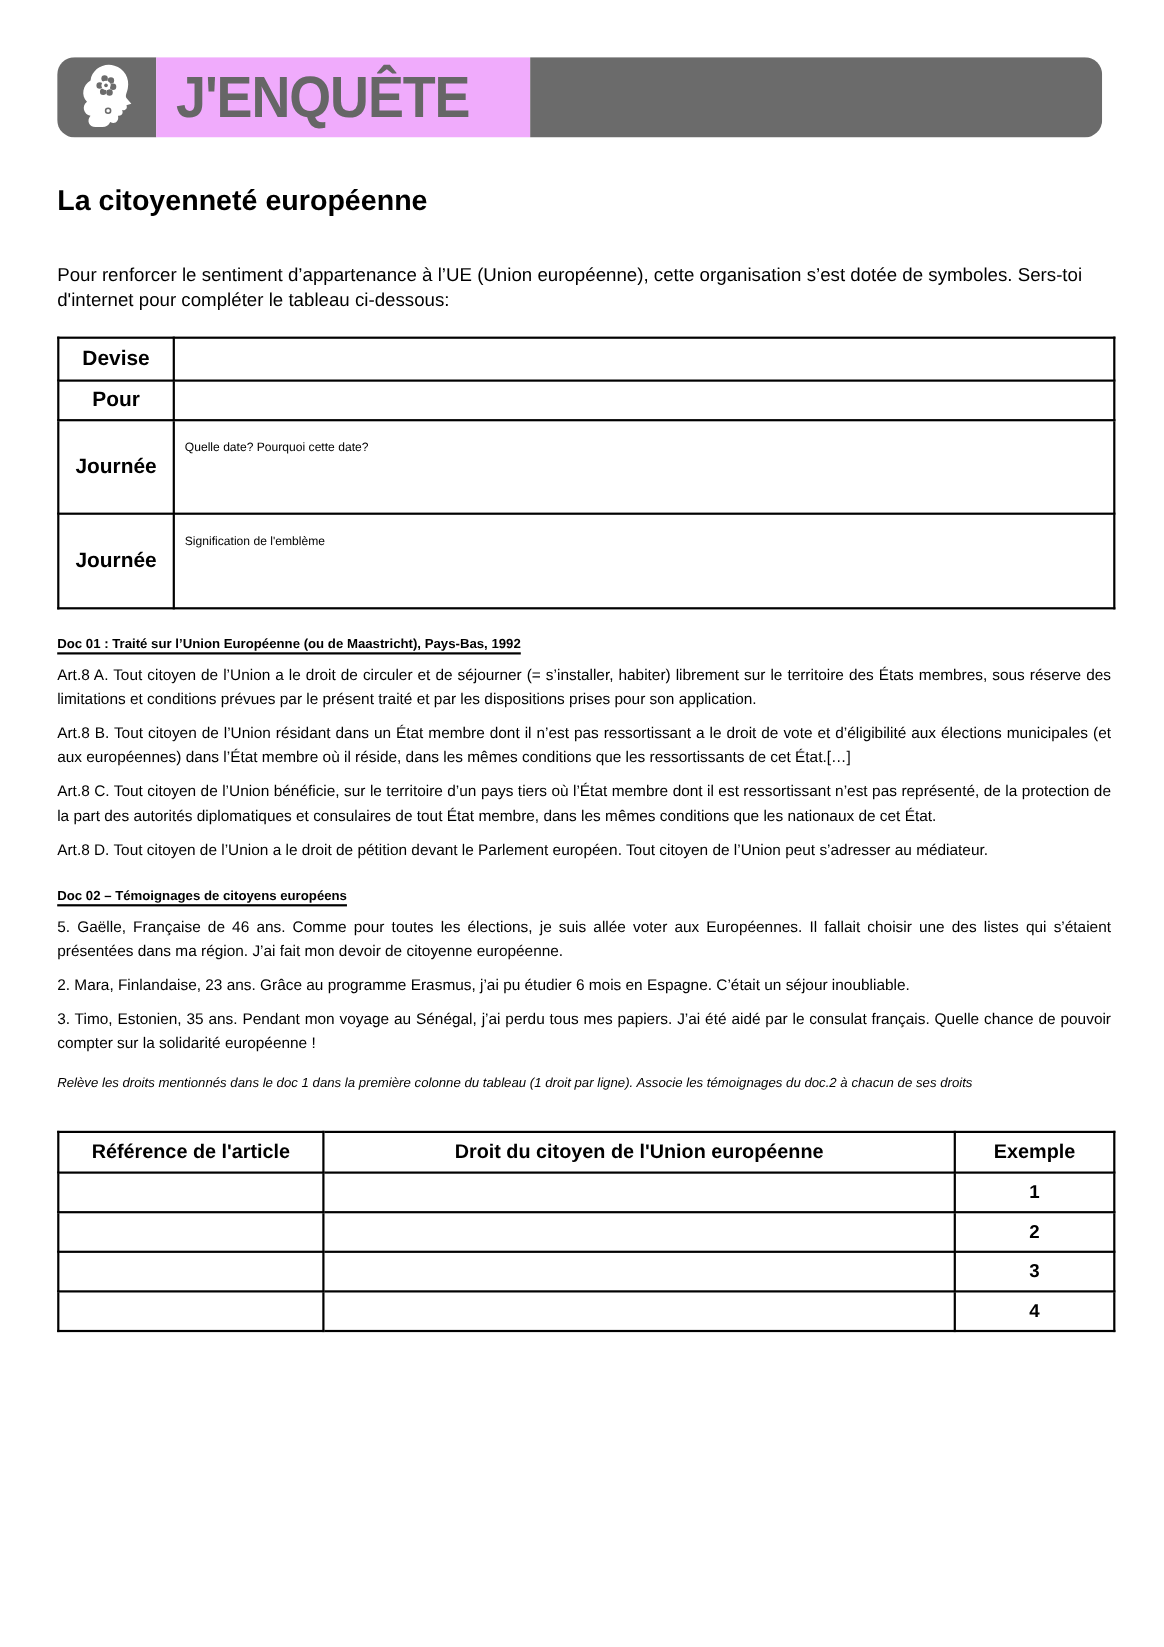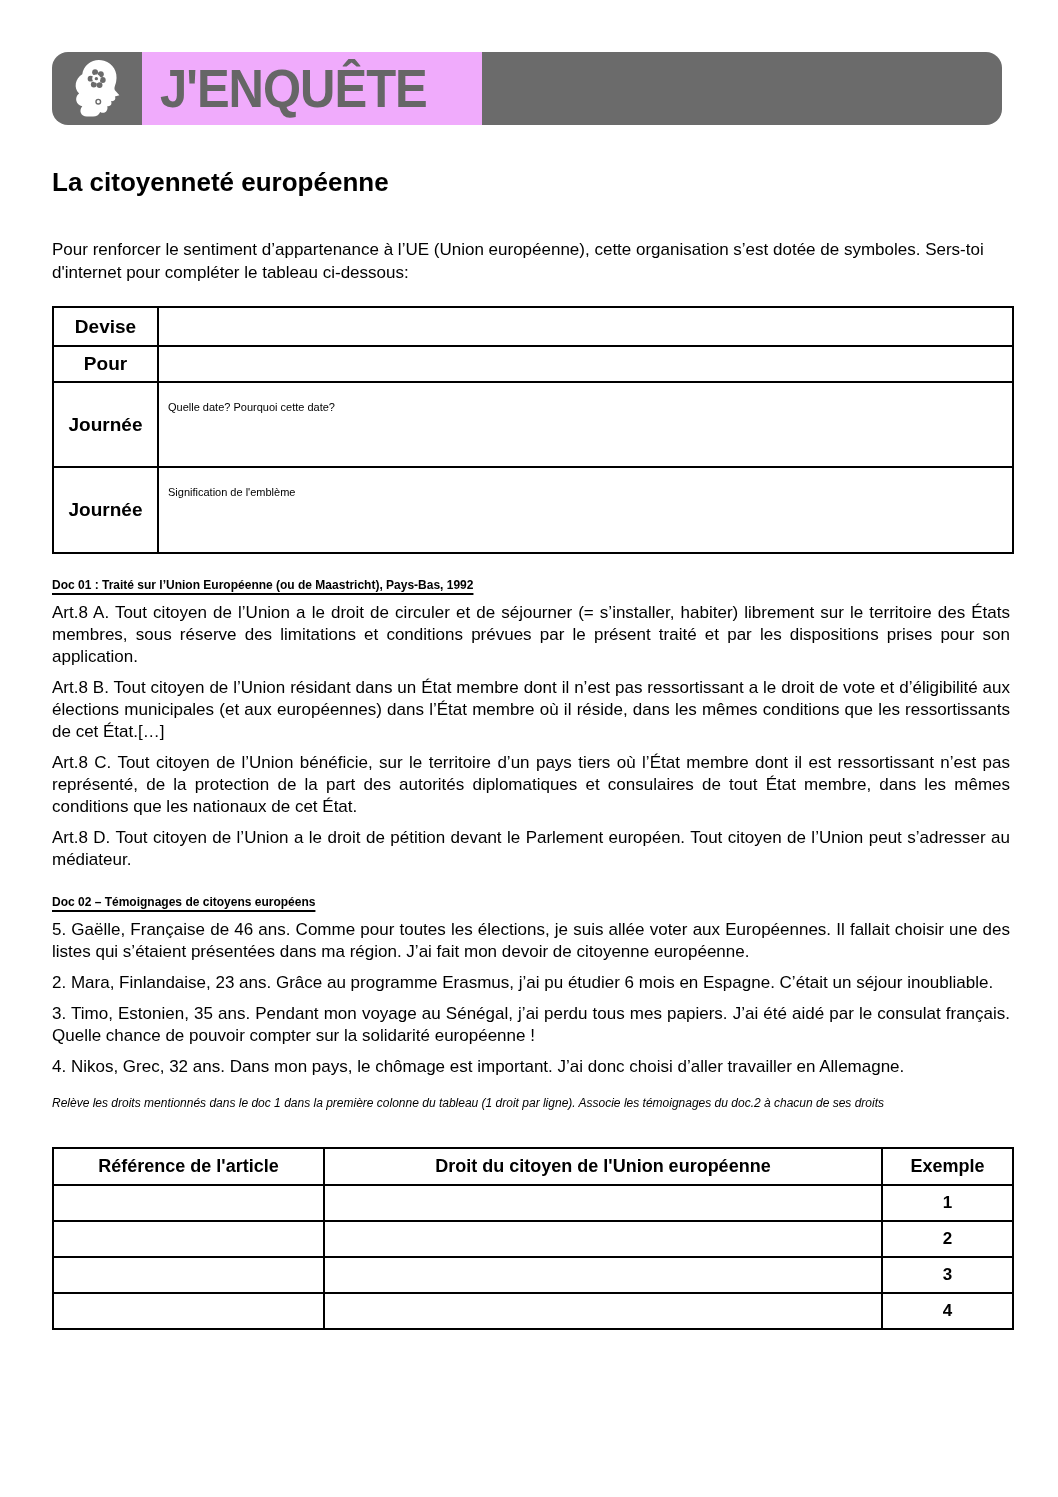--- a/index.html
+++ b/index.html
@@ -42,21 +42,21 @@
   p.intro { font-size:17px; line-height:23px; margin-bottom:22px; }
 
   h2.doc-heading {
     font-size:12px; font-weight:bold;
     text-decoration:underline;
     text-decoration-thickness:2px;
     text-underline-offset:4px;
     margin:24px 0 10px 0;
   }
   p.body-par {
-    font-size:17px; line-height:22px;
+    font-size:14px; line-height:22px;
     text-align:justify;
     margin-bottom:9px;
   }
   p.instruction {
     font-size:12px; line-height:24px;
     font-weight:normal; font-style:italic;
     text-align:justify;
     margin:13px 0 0 0;
   }
 
@@ -77,22 +77,22 @@
   .row-embleme { height:86px; }
   .hint { font-size:11px; line-height:13px; display:inline-block; }
 
   .rights-table { margin-top:32px; }
   .rights-table th {
     font-size:18px; font-weight:bold;
     text-align:center; vertical-align:middle;
     height:37px; padding:2px 6px;
   }
   .rights-table td { height:36px; padding:2px 6px; }
-  .col-reference { width:271px;margin-top:40px; }
-  .col-example   { width:131px; }
+  .col-reference { width:241px;margin-top:40px; }
+  .col-example   { width:145px; }
   .example-cell  { text-align:center; vertical-align:middle; font-weight:bold; font-size:17px; }
 </style>
 </head>
 <body>
 
 <div class="page">
 
   <div class="banner">
     <div class="banner-icon-seg">
       <span>
@@ -150,21 +150,20 @@
   <h2 class="doc-heading">Doc 01 : Traité sur l’Union Européenne (ou de Maastricht), Pays-Bas, 1992</h2>
   <p class="body-par">Art.8 A. Tout citoyen de l’Union a le droit de circuler et de séjourner (= s’installer, habiter) librement sur le territoire des États membres, sous réserve des limitations et conditions prévues par le présent traité et par les dispositions prises pour son application.</p>
   <p class="body-par">Art.8 B. Tout citoyen de l’Union résidant dans un État membre dont il n’est pas ressortissant a le droit de vote et d’éligibilité aux élections municipales (et aux européennes) dans l’État membre où il réside, dans les mêmes conditions que les ressortissants de cet État.[…]</p>
   <p class="body-par">Art.8 C. Tout citoyen de l’Union bénéficie, sur le territoire d’un pays tiers où l’État membre dont il est ressortissant n’est pas représenté, de la protection de la part des autorités diplomatiques et consulaires de tout État membre, dans les mêmes conditions que les nationaux de cet État.</p>
   <p class="body-par">Art.8 D. Tout citoyen de l’Union a le droit de pétition devant le Parlement européen. Tout citoyen de l’Union peut s’adresser au médiateur.</p>
 
   <h2 class="doc-heading">Doc 02 – Témoignages de citoyens européens</h2>
   <p class="body-par">5. Gaëlle, Française de 46 ans. Comme pour toutes les élections, je suis allée voter aux Européennes. Il fallait choisir une des listes  qui s’étaient présentées dans ma région. J’ai fait mon devoir de citoyenne européenne.</p>
   <p class="body-par">2. Mara, Finlandaise, 23 ans. Grâce au programme Erasmus, j’ai pu étudier 6 mois en Espagne. C’était un séjour inoubliable.</p>
   <p class="body-par">3. Timo, Estonien, 35 ans. Pendant mon voyage au Sénégal, j’ai perdu tous mes papiers. J’ai été aidé par le consulat français. Quelle chance de pouvoir compter sur la solidarité européenne !</p>
-  <p class="body-par">4. Nikos, Grec, 32 ans. Dans mon pays, le chômage est important. J’ai donc choisi d’aller travailler en Allemagne.</p>
 
   <p class="instruction">Relève les droits mentionnés dans le doc 1 dans la première colonne du tableau (1 droit par ligne). Associe les témoignages du doc.2 à chacun de ses droits</p>
 
   <table class="rights-table">
     <tbody>
         <tr>
       <th class="col-reference">Référence de l'article</th>
       <th>Droit du citoyen de l'Union européenne</th>
       <th class="col-example">Exemple</th>
     </tr>

